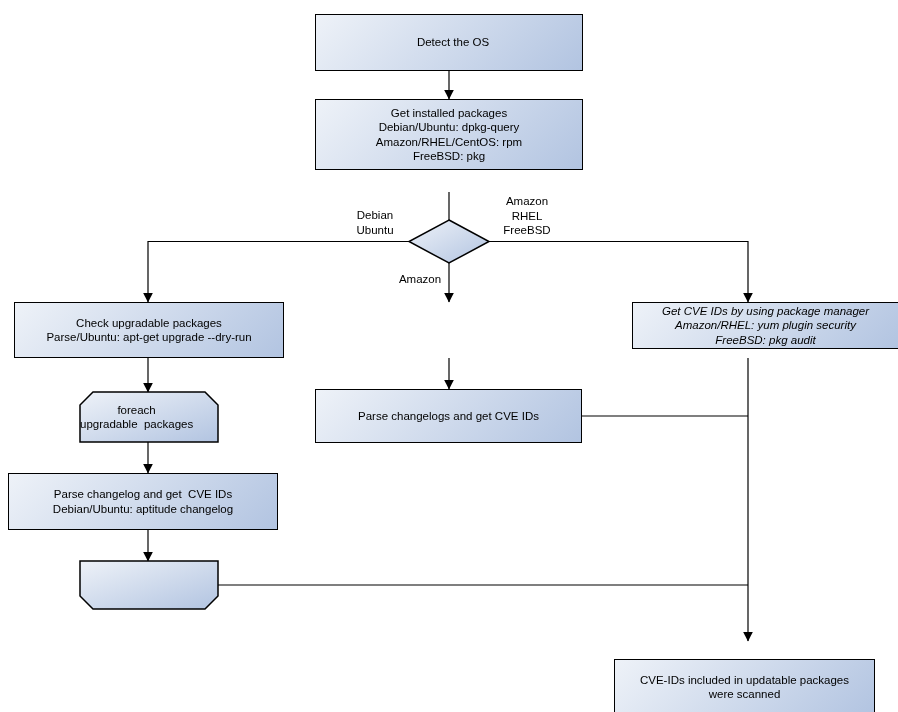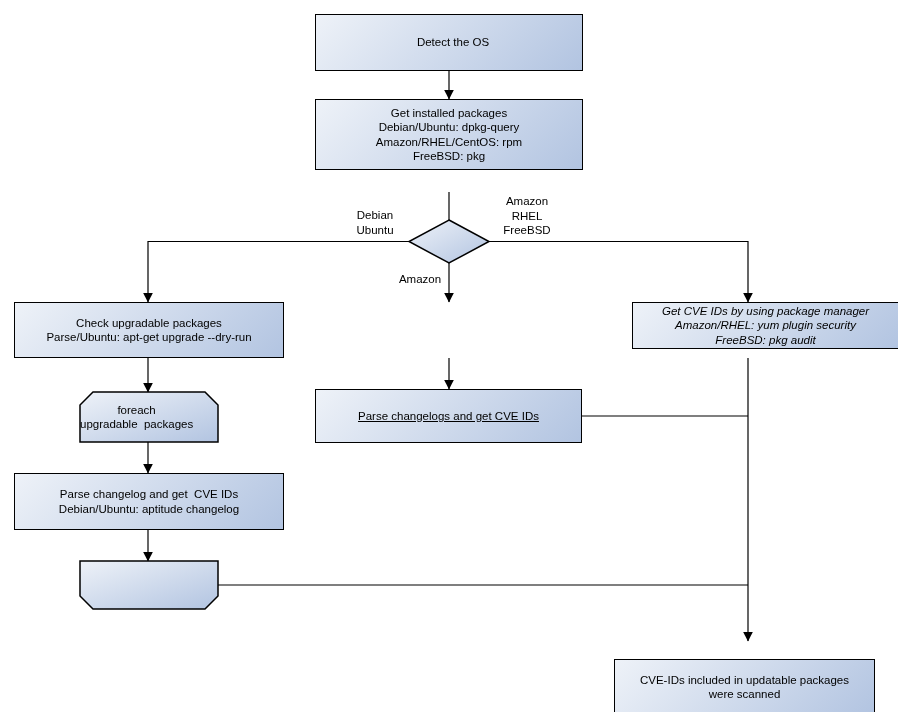--- a/index.html
+++ b/index.html
@@ -96,25 +96,25 @@
 Parse/Ubuntu: apt-get upgrade --dry-run</span>
   </div>
 
 
   <div class="node" style="left:632px; top:302px; width:267px; height:47px;font-style:italic;">
     <span>Get CVE IDs by using package manager
 Amazon/RHEL: yum plugin security
 FreeBSD: pkg audit</span>
   </div>
 
-  <div class="node" style="left:315px; top:389px; width:267px; height:54px;text-decoration:underline;">
+  <div class="node" style="left:315px; top:389px; width:267px; height:54px;">
     <span>Parse changelogs and get CVE IDs</span>
   </div>
 
-  <div class="node" style="left:14px; top:473px; width:270px; height:57px;">
+  <div class="node" style="left:8px; top:473px; width:270px; height:57px;">
     <span>Parse changelog and get  CVE IDs
 Debian/Ubuntu: aptitude changelog</span>
   </div>
 
   <div class="node" style="left:614px; top:641px; width:261px; height:56px;margin-top:18px;">
     <span>CVE-IDs included in updatable packages
 were scanned</span>
   </div>
 
   <div class="shape-label" style="left:80px; top:392px; width:138px; height:50px;">

